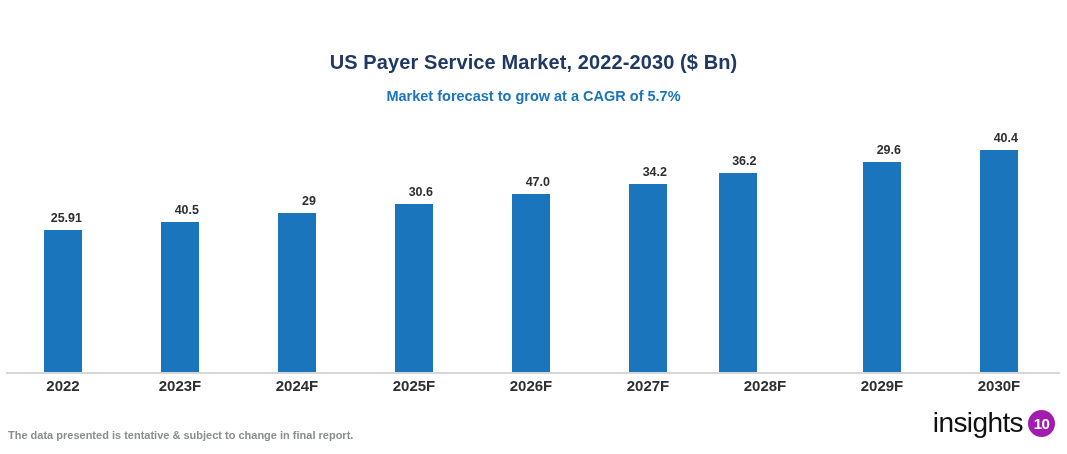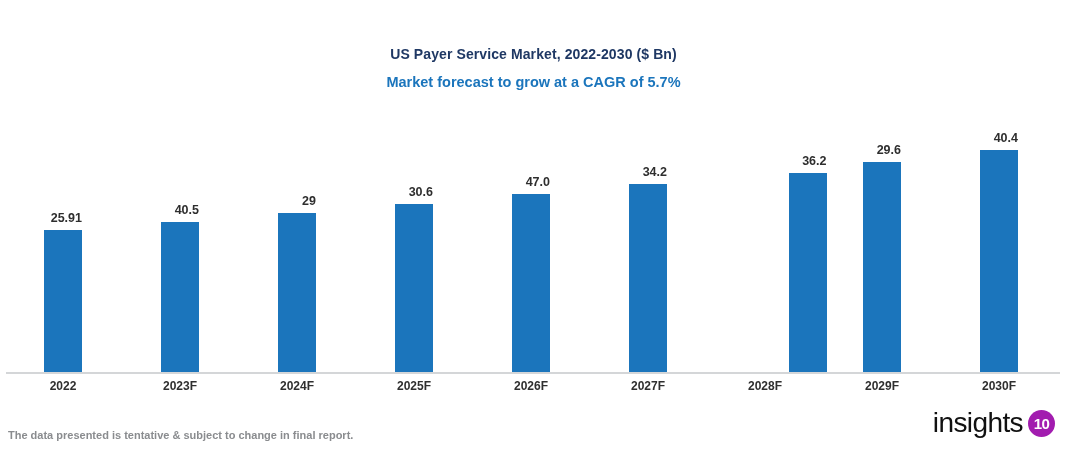--- a/index.html
+++ b/index.html
@@ -24,26 +24,26 @@
 
   
   .header {
     position: absolute;
     top: 38px;
     left: 0;
     width: 1067px;
     text-align: center;
   }
   .chart-title {
-    font-size: 14px;
+    font-size: 20px;
     font-weight: bold;
     color: #1f3864;
     letter-spacing: 0.1px;
     line-height: 24px;
-    margin: 4px;
+    margin: 12px;
   }
   .chart-subtitle {
     font-size: 14.5px;
     font-weight: bold;
     color: #1b75bc;
     line-height: 20px;
     margin: 6px 0 0 0;
   }
 
   
@@ -106,21 +106,21 @@
     left: 0;
     top: 376px;
     width: 1067px;
     height: 22px;
   }
   .cat-slot {
     position: absolute;
     top: 0;
     width: 117px;
     text-align: center;
-    font-size: 12px;
+    font-size: 15px;
     font-weight: bold;
     color: #2f2f2f;
     line-height: 20px;
   }
 
   
   .footer-note {
     position: absolute;
     left: 8px;
     top: 428px;
@@ -201,21 +201,21 @@
             <div class="bar-value">47.0</div>
             <div class="bar-rect" style="height: 178.842px; background: rgb(27, 117, 188);"></div>
           </div>
         </div>
         <div class="bar-slot" style="left: 589.5px;">
           <div class="bar-col">
             <div class="bar-value">34.2</div>
             <div class="bar-rect" style="height: 188.777px; background: rgb(27, 117, 188);"></div>
           </div>
         </div>
-        <div class="bar-slot" style="left: 749px;">
+        <div class="bar-slot" style="left: 679px;">
           <div class="bar-col">
             <div class="bar-value">36.2</div>
             <div class="bar-rect" style="height: 199.817px; background: rgb(27, 117, 188);"></div>
           </div>
         </div>
         <div class="bar-slot" style="left: 823.5px;">
           <div class="bar-col">
             <div class="bar-value">29.6</div>
             <div class="bar-rect" style="height: 210.856px; background: rgb(27, 117, 188);"></div>
           </div>

